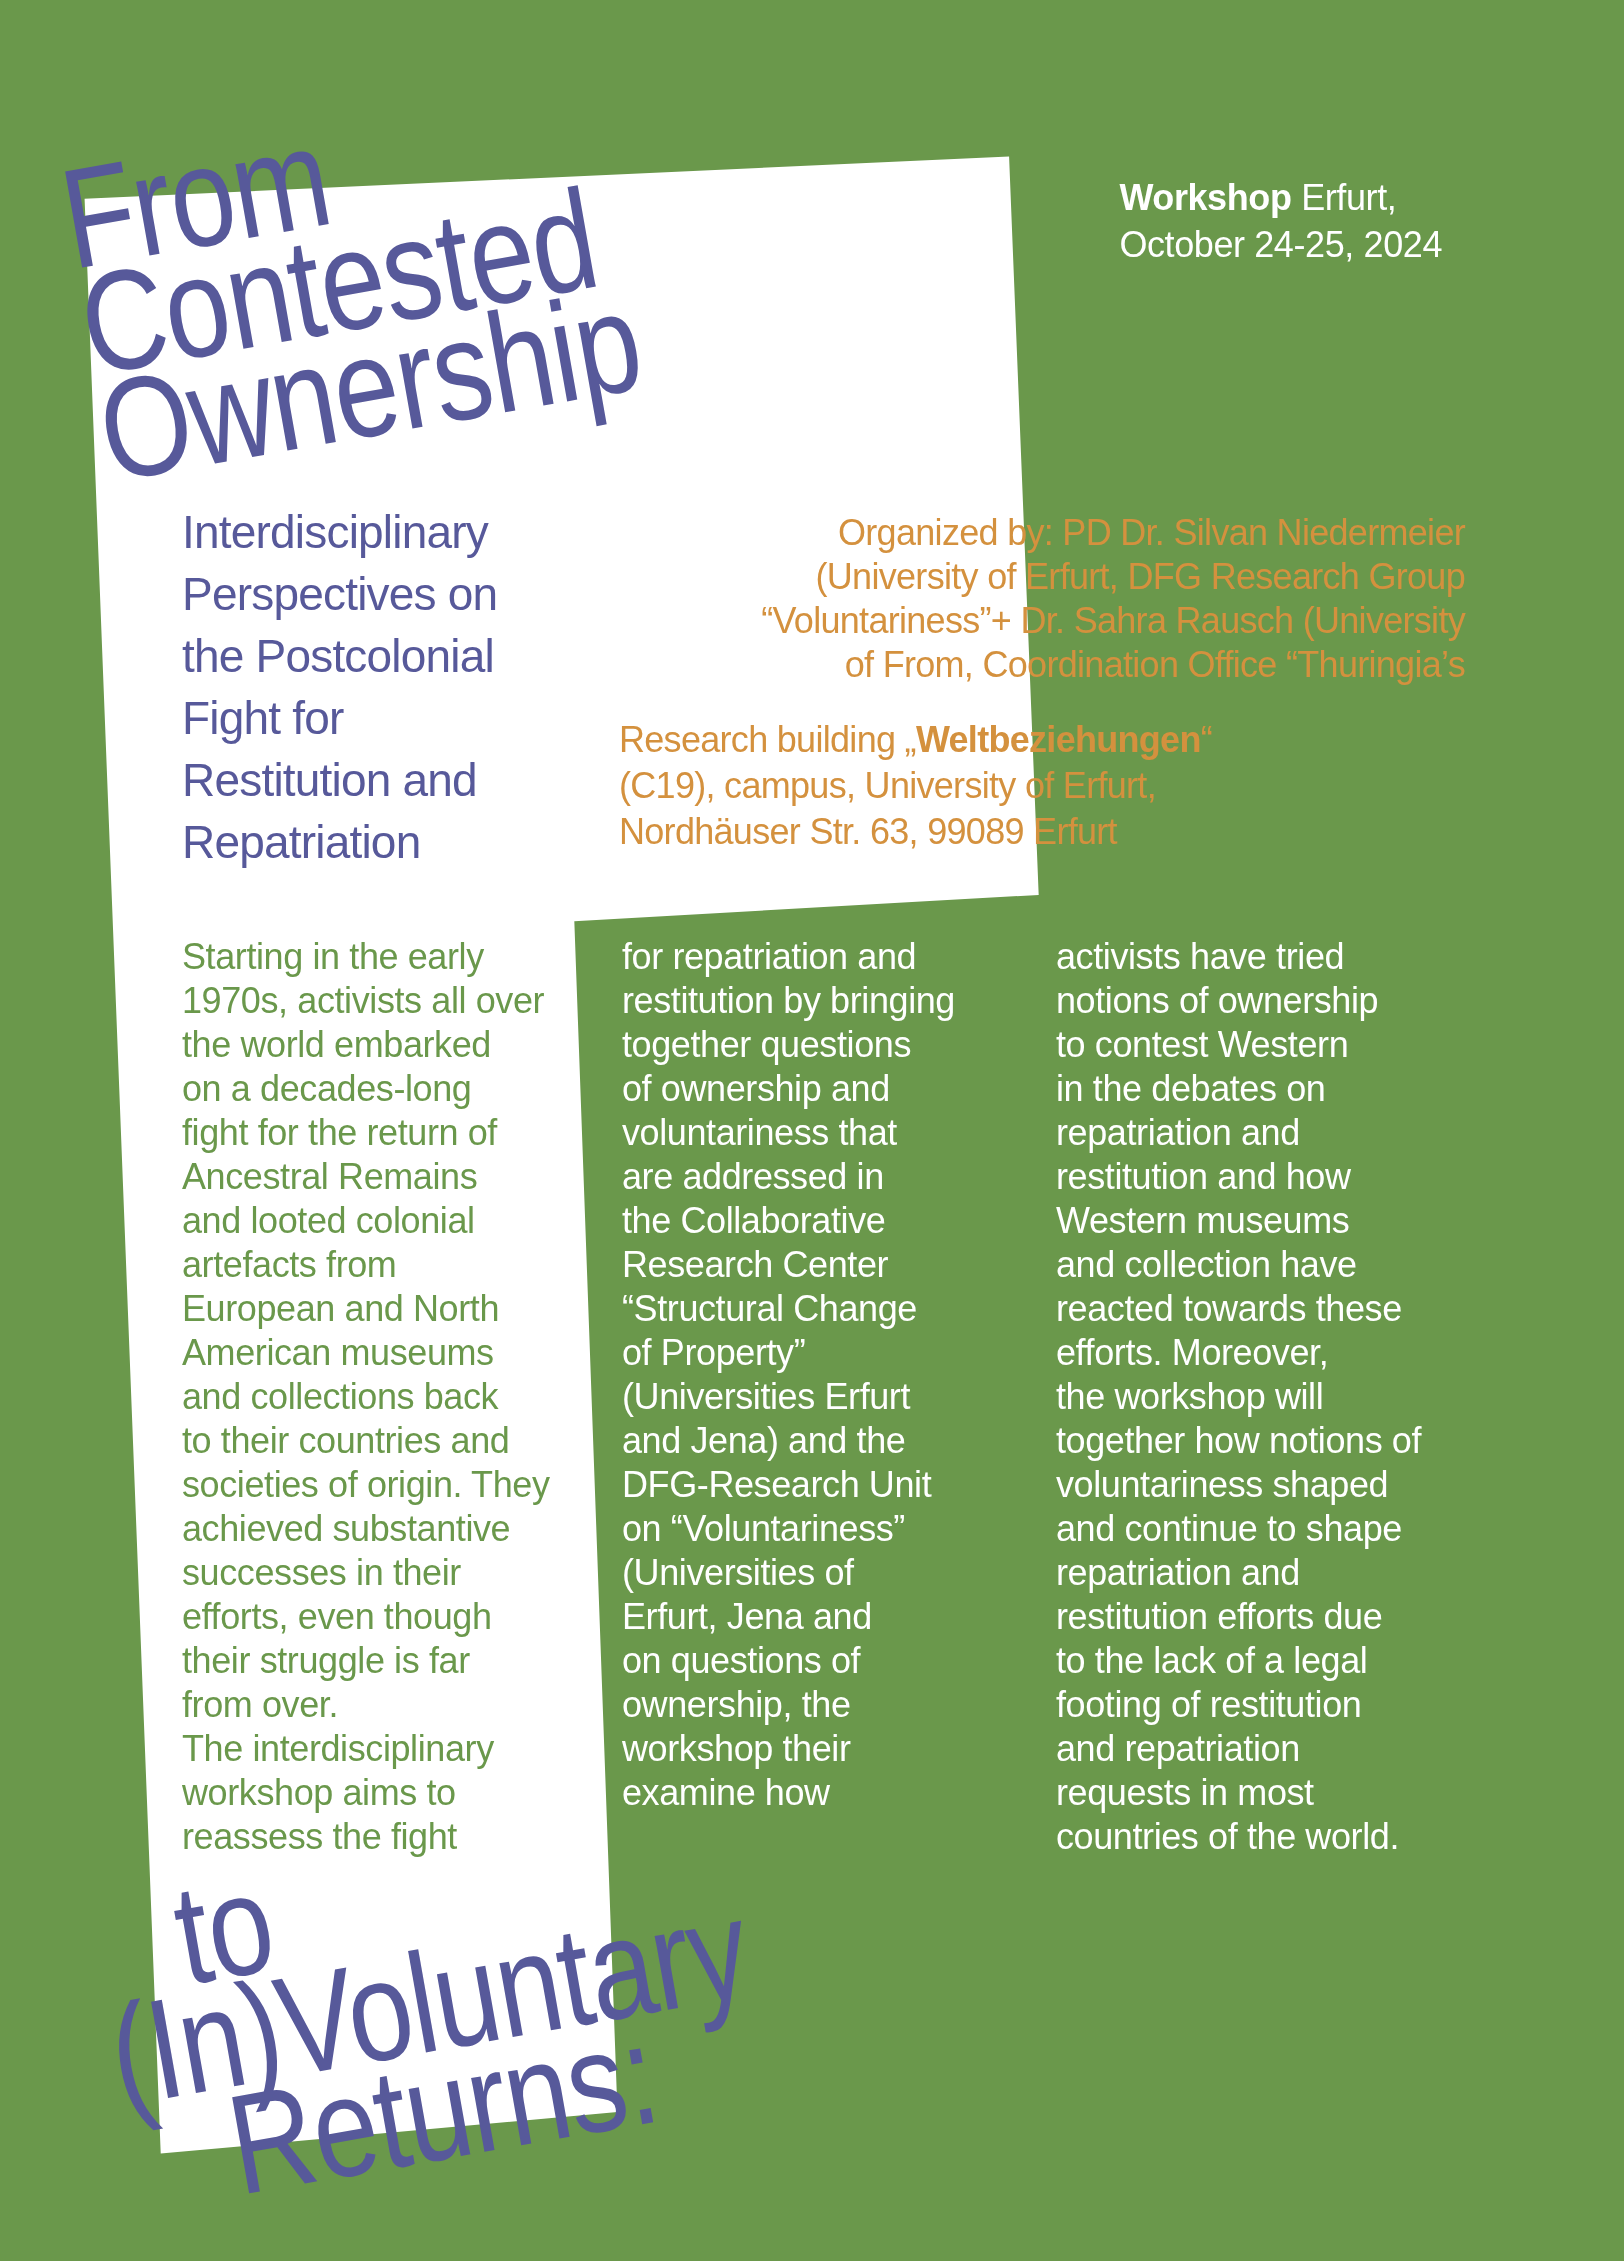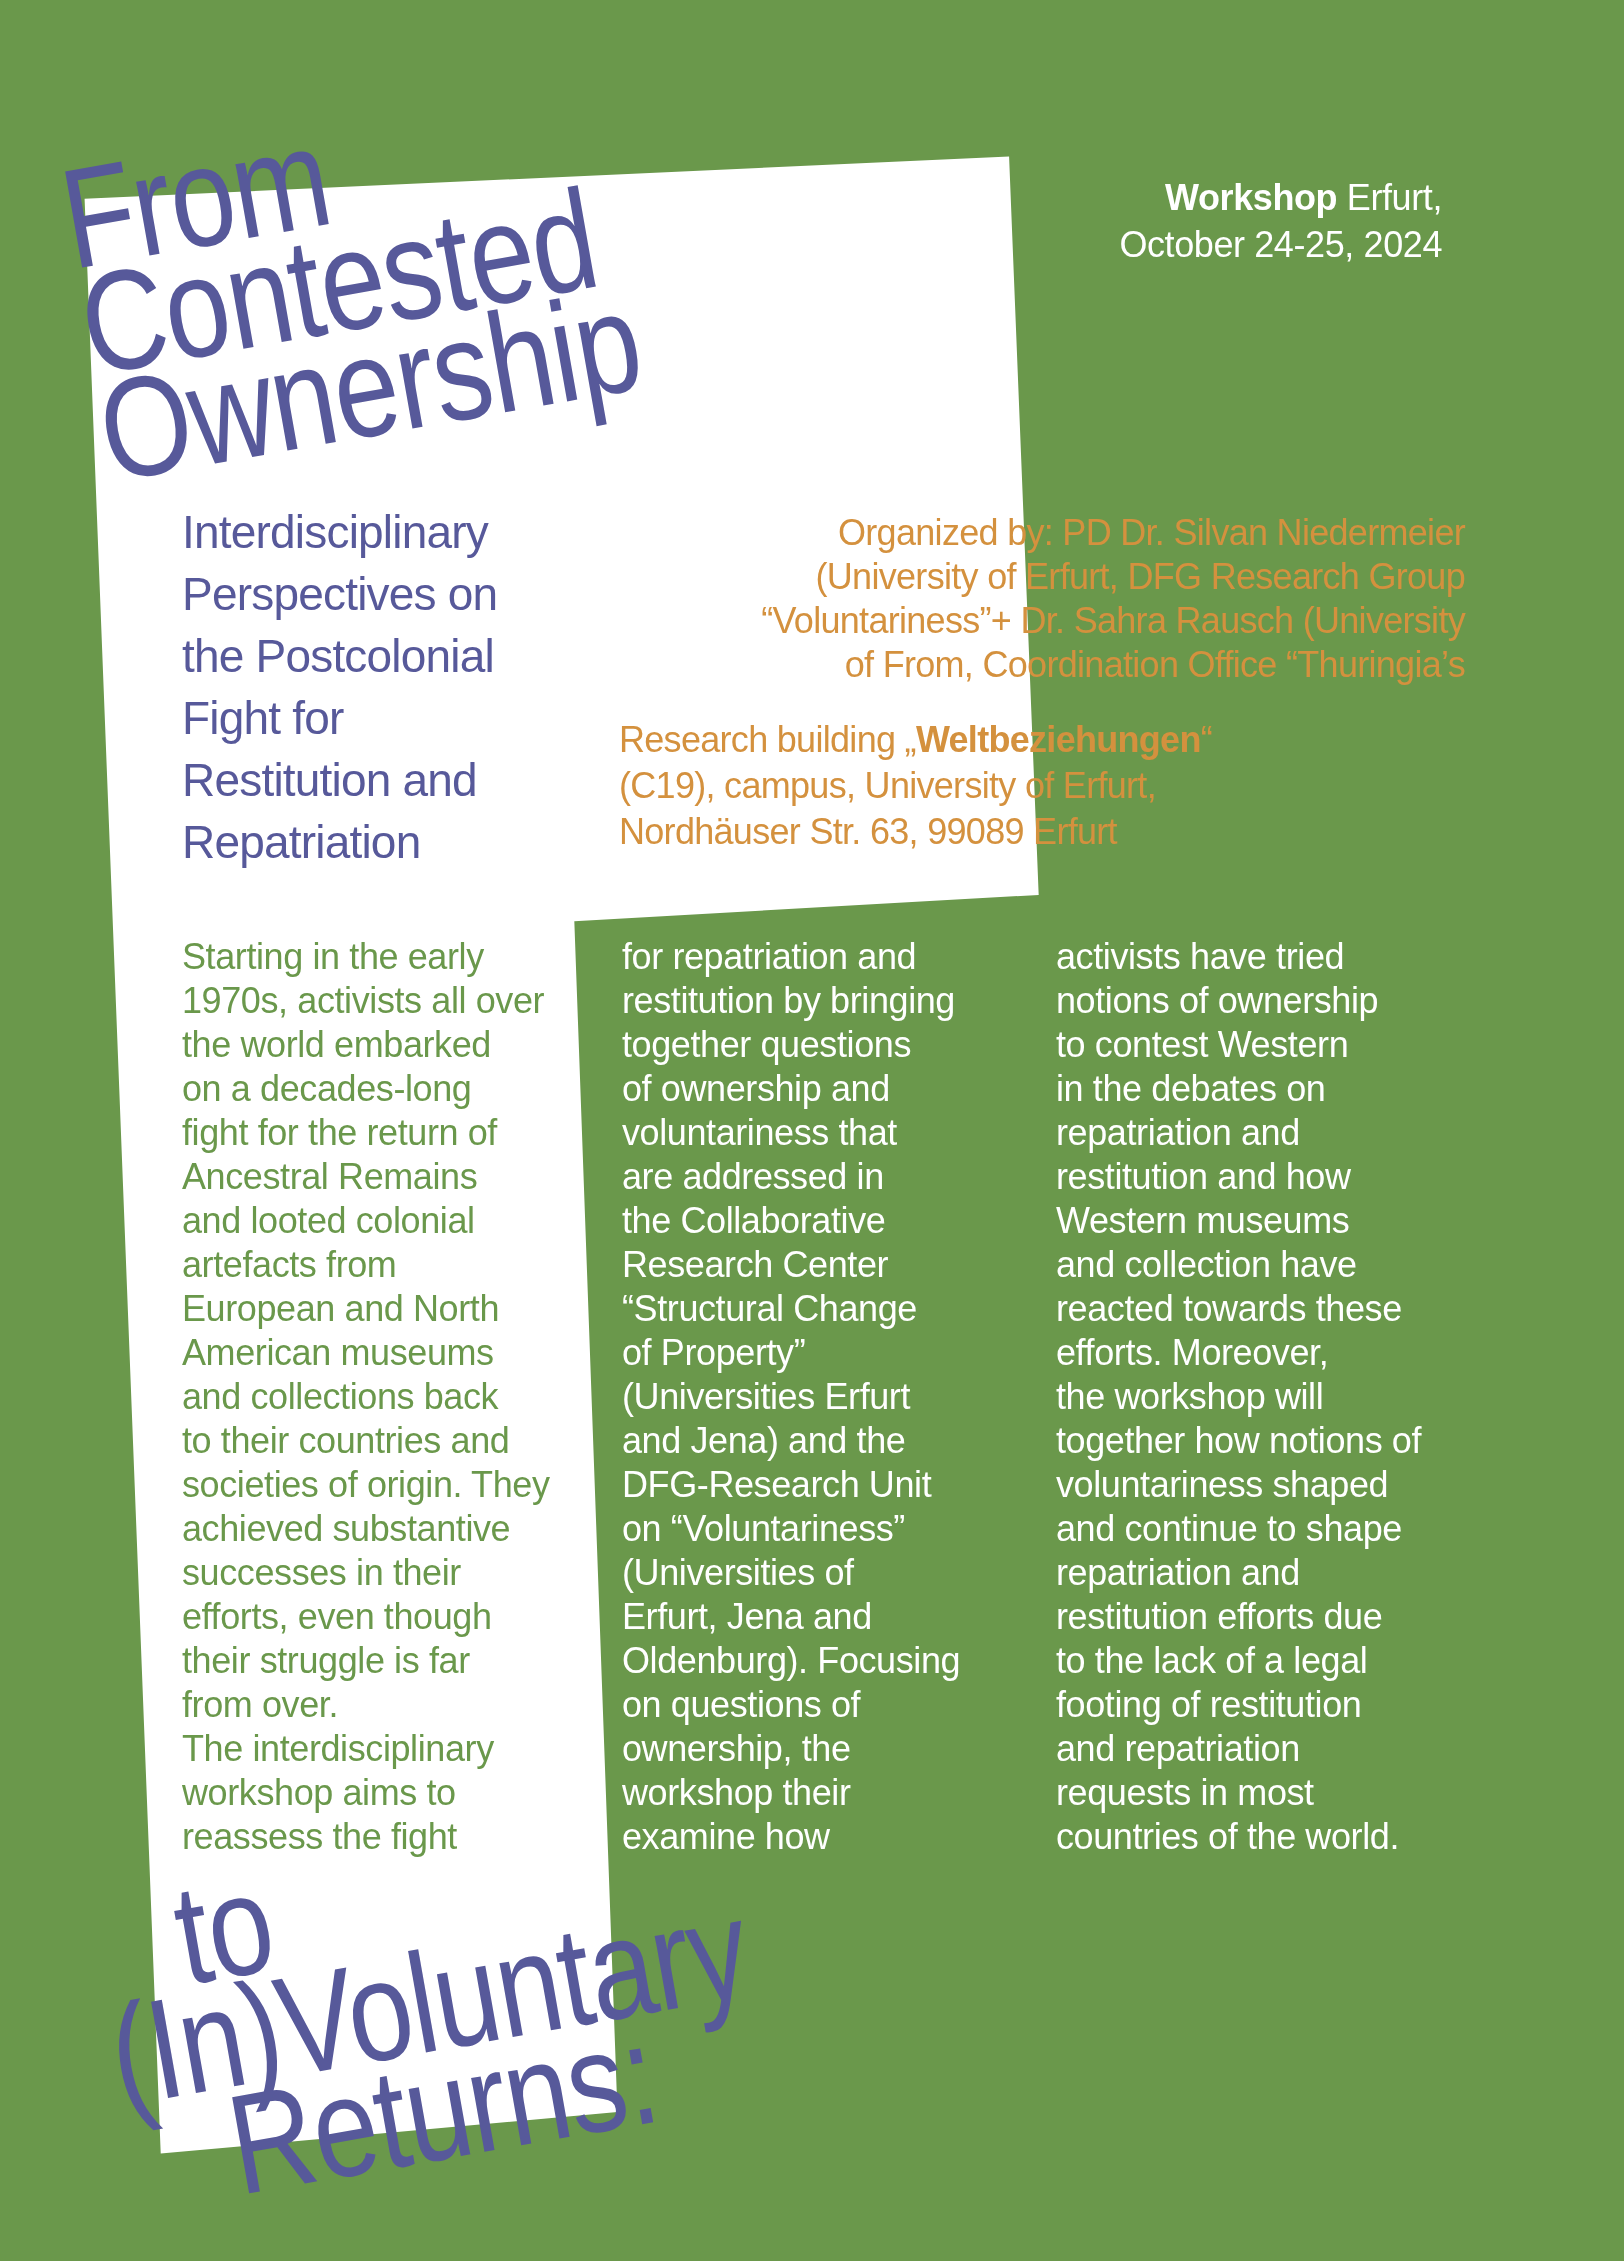--- a/index.html
+++ b/index.html
@@ -17,21 +17,21 @@
   }
   .title-top { left: 52px; top: 151px; transform: rotate(-10deg); }
   .title-top .ln { display: block; font-size: 142px; height: 108px; transform: scaleX(0.82); transform-origin: 0 0; }
   .title-bottom { left: 148px; top: 1870px; transform: rotate(-10deg); }
   .title-bottom .ln { display: block; font-size: 142px; height: 108px; transform: scaleX(0.82); transform-origin: 0 0; }
   .title-bottom .ln.indent0 { margin-left: 17px; }
   .title-bottom .ln.indent1 { margin-left: -68px; }
   .title-bottom .ln.indent2 { margin-left: 34px; }
 
   .workshop {
-    position: absolute; right: 182px; top: 174px; text-align: right;
+    position: absolute; right: 182px; top: 174px; text-align: left;
     color: #ffffff; font-size: 36px; line-height: 47px; letter-spacing: -0.4px;
   }
   .workshop b { font-weight: 700; }
 
   .subtitle {
     position: absolute; left: 182px; top: 501px; width: 389px;
     color: #57599a; font-size: 46px; line-height: 62px; letter-spacing: -0.8px;
   }
   .subtitle span { display: block; white-space: nowrap; }
 
@@ -132,21 +132,20 @@
     <span>the Collaborative</span>
     <span>Research Center</span>
     <span>“Structural Change</span>
     <span>of Property”</span>
     <span>(Universities Erfurt</span>
     <span>and Jena) and the</span>
     <span>DFG-Research Unit</span>
     <span>on “Voluntariness”</span>
     <span>(Universities of</span>
     <span>Erfurt, Jena and</span>
-    <span>Oldenburg). Focusing</span>
     <span>on questions of</span>
     <span>ownership, the</span>
     <span>workshop their</span>
     <span>examine how</span>
   </div>
 
   <div class="col col3">
     <span>activists have tried</span>
     <span>notions of ownership</span>
     <span>to contest Western</span>

